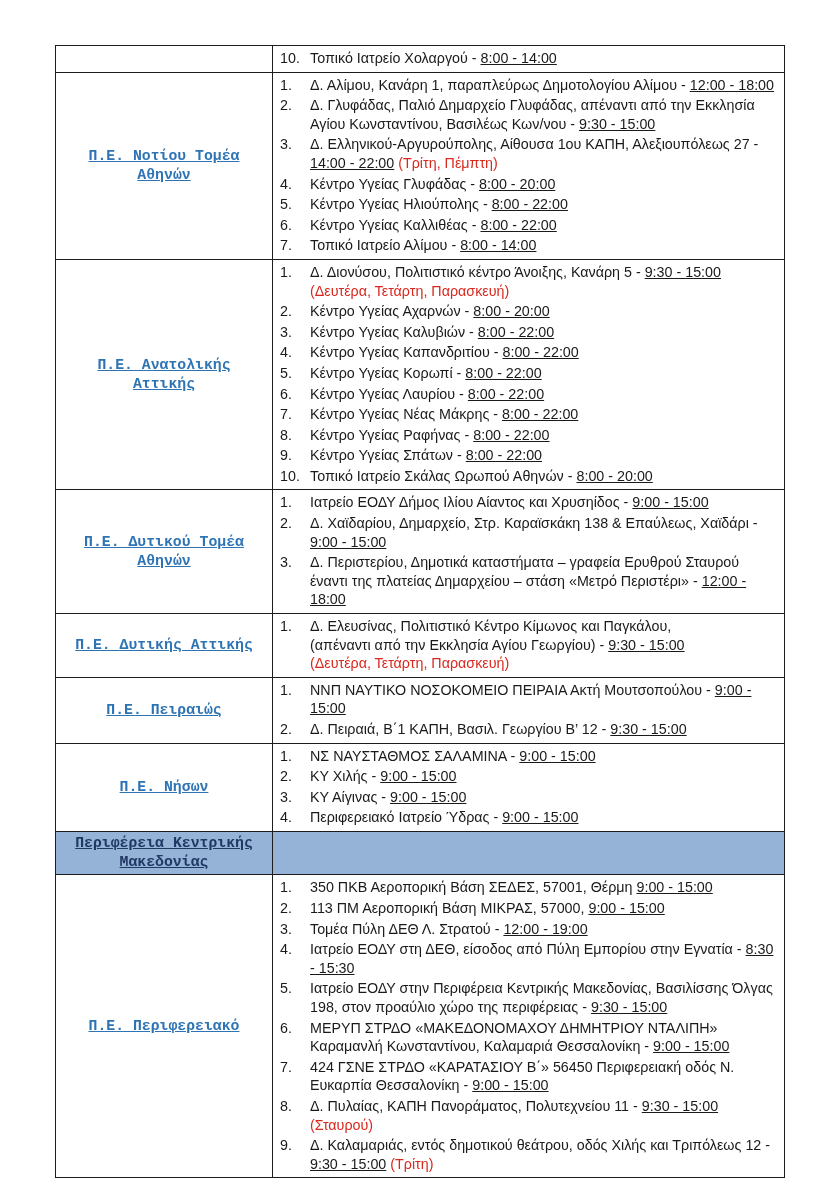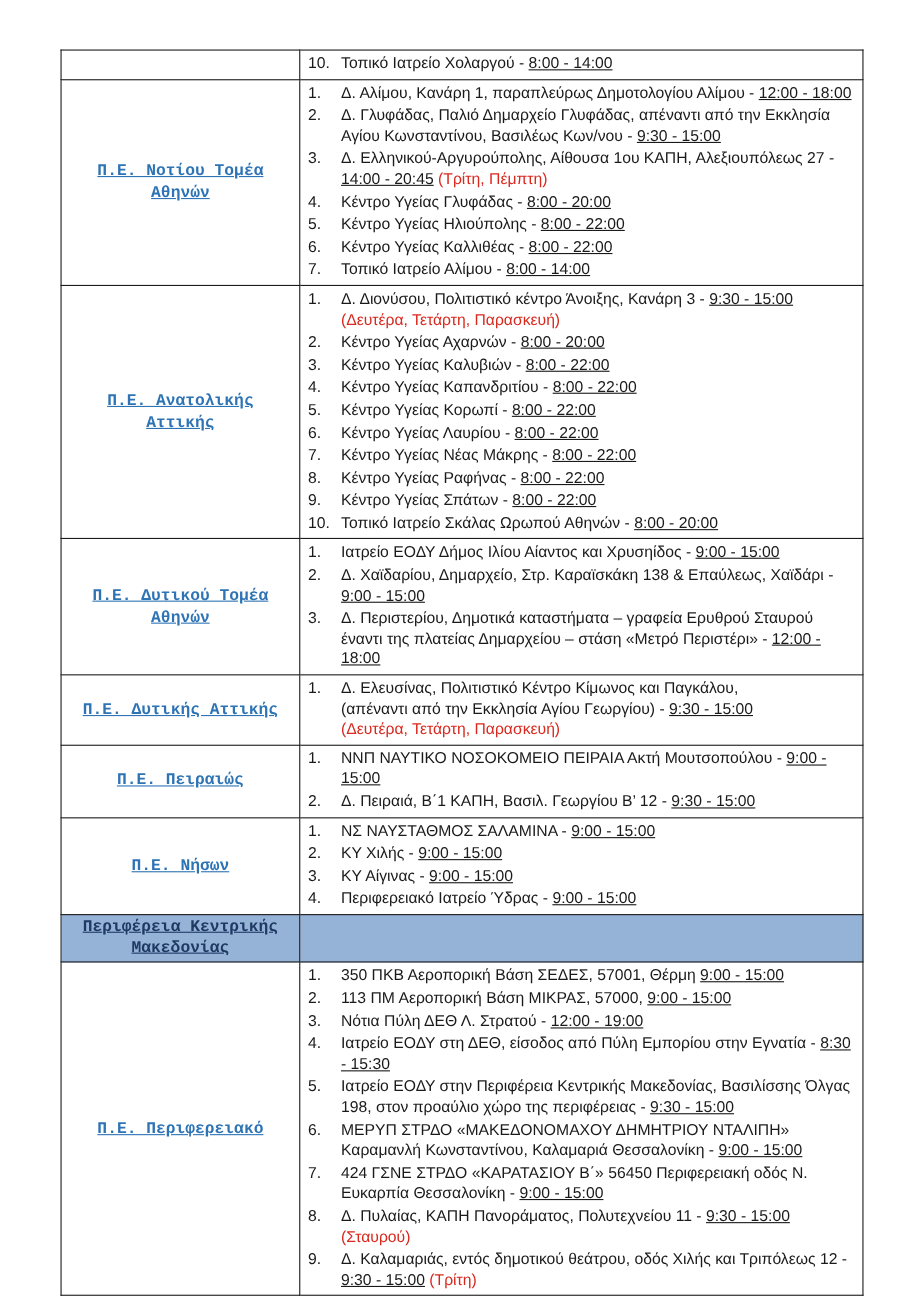--- a/index.html
+++ b/index.html
@@ -107,21 +107,21 @@
             <div class="item">
               <span class="num">1.</span>
               <span class="body"><span class="seg-t">Δ. Αλίμου, Κανάρη 1, παραπλεύρως Δημοτολογίου Αλίμου - </span><span class="seg-h">12:00 - 18:00</span></span>
             </div>
             <div class="item">
               <span class="num">2.</span>
               <span class="body"><span class="seg-t">Δ. Γλυφάδας, Παλιό Δημαρχείο Γλυφάδας, απέναντι από την Εκκλησία Αγίου Κωνσταντίνου, Βασιλέως Κων/νου - </span><span class="seg-h">9:30 - 15:00</span></span>
             </div>
             <div class="item">
               <span class="num">3.</span>
-              <span class="body"><span class="seg-t">Δ. Ελληνικού-Αργυρούπολης, Αίθουσα 1ου ΚΑΠΗ, Αλεξιουπόλεως 27 - </span><span class="seg-h">14:00 - 20:45</span><span class="seg-d"> (Τρίτη, Πέμπτη)</span></span>
+              <span class="body"><span class="seg-t">Δ. Ελληνικού-Αργυρούπολης, Αίθουσα 1ου ΚΑΠΗ, Αλεξιουπόλεως 27 - </span><span class="seg-h">14:00 - 22:00</span><span class="seg-d"> (Τρίτη, Πέμπτη)</span></span>
             </div>
             <div class="item">
               <span class="num">4.</span>
               <span class="body"><span class="seg-t">Κέντρο Υγείας Γλυφάδας - </span><span class="seg-h">8:00 - 20:00</span></span>
             </div>
             <div class="item">
               <span class="num">5.</span>
               <span class="body"><span class="seg-t">Κέντρο Υγείας Ηλιούπολης - </span><span class="seg-h">8:00 - 22:00</span></span>
             </div>
             <div class="item">
@@ -132,21 +132,21 @@
               <span class="num">7.</span>
               <span class="body"><span class="seg-t">Τοπικό Ιατρείο Αλίμου - </span><span class="seg-h">8:00 - 14:00</span></span>
             </div>
           </td>
         </tr>
         <tr>
           <td class="cell-region"><span class="region-label">Π.Ε. Ανατολικής Αττικής</span></td>
           <td class="cell-sched">
             <div class="item">
               <span class="num">1.</span>
-              <span class="body"><span class="seg-t">Δ. Διονύσου, Πολιτιστικό κέντρο Άνοιξης, Κανάρη 3 - </span><span class="seg-h">9:30 - 15:00</span><br><span class="seg-d">(Δευτέρα, Τετάρτη, Παρασκευή)</span></span>
+              <span class="body"><span class="seg-t">Δ. Διονύσου, Πολιτιστικό κέντρο Άνοιξης, Κανάρη 5 - </span><span class="seg-h">9:30 - 15:00</span><br><span class="seg-d">(Δευτέρα, Τετάρτη, Παρασκευή)</span></span>
             </div>
             <div class="item">
               <span class="num">2.</span>
               <span class="body"><span class="seg-t">Κέντρο Υγείας Αχαρνών - </span><span class="seg-h">8:00 - 20:00</span></span>
             </div>
             <div class="item">
               <span class="num">3.</span>
               <span class="body"><span class="seg-t">Κέντρο Υγείας Καλυβιών - </span><span class="seg-h">8:00 - 22:00</span></span>
             </div>
             <div class="item">
@@ -249,21 +249,21 @@
             <div class="item">
               <span class="num">1.</span>
               <span class="body"><span class="seg-t">350 ΠΚΒ Αεροπορική Βάση ΣΕΔΕΣ, 57001, Θέρμη </span><span class="seg-h">9:00 - 15:00</span></span>
             </div>
             <div class="item">
               <span class="num">2.</span>
               <span class="body"><span class="seg-t">113 ΠΜ Αεροπορική Βάση ΜΙΚΡΑΣ, 57000, </span><span class="seg-h">9:00 - 15:00</span></span>
             </div>
             <div class="item">
               <span class="num">3.</span>
-              <span class="body"><span class="seg-t">Νότια Πύλη ΔΕΘ Λ. Στρατού - </span><span class="seg-h">12:00 - 19:00</span></span>
+              <span class="body"><span class="seg-t">Τομέα Πύλη ΔΕΘ Λ. Στρατού - </span><span class="seg-h">12:00 - 19:00</span></span>
             </div>
             <div class="item">
               <span class="num">4.</span>
               <span class="body"><span class="seg-t">Ιατρείο ΕΟΔΥ στη ΔΕΘ, είσοδος από Πύλη Εμπορίου στην Εγνατία - </span><span class="seg-h">8:30 - 15:30</span></span>
             </div>
             <div class="item">
               <span class="num">5.</span>
               <span class="body"><span class="seg-t">Ιατρείο ΕΟΔΥ στην  Περιφέρεια Κεντρικής Μακεδονίας, Βασιλίσσης Όλγας 198, στον προαύλιο χώρο της περιφέρειας - </span><span class="seg-h">9:30 - 15:00</span></span>
             </div>
             <div class="item">

